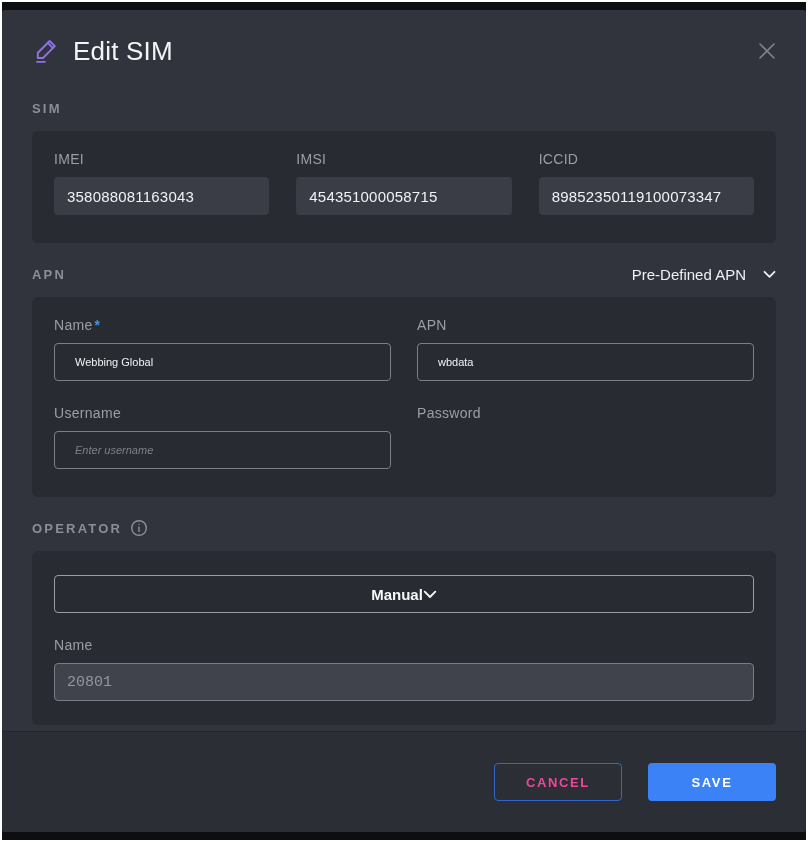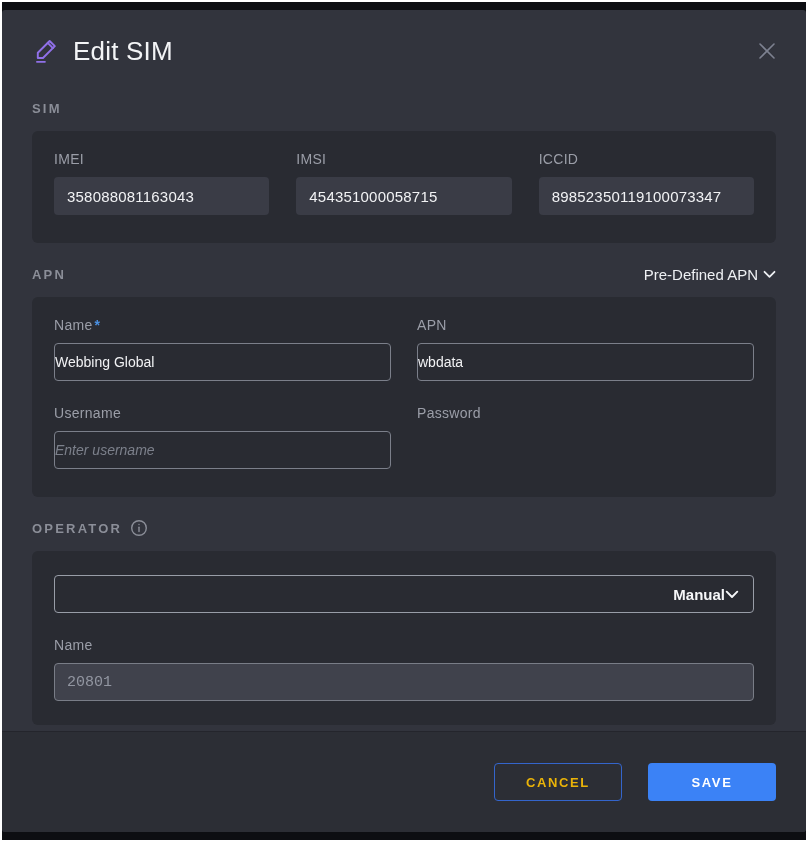--- a/index.html
+++ b/index.html
@@ -37,21 +37,21 @@
   .modal-body { padding:0 30px; }
   .section-head {
     display:flex; align-items:center; justify-content:space-between;
     margin-top:22px; margin-bottom:14px; height:18px;
   }
   .section-label {
     color:#8b8e98; font-size:13px; font-weight:700; letter-spacing:2.2px;
     display:flex; align-items:center; gap:8px;
   }
   .predefined-apn {
-    display:flex; align-items:center; gap:5px;
+    display:flex; align-items:center; gap:17px;
     color:#eef0f3; font-size:15px; font-weight:500;
     background:none; border:none; cursor:pointer;
     font-family:inherit;
   }
   .panel {
     background:#292b32; border-radius:6px;
     padding:20px 22px 28px 22px;
   }
   .field-label {
     display:block; color:#9b9ea8; font-size:14px; font-weight:500;
@@ -63,29 +63,29 @@
   .sim-box {
     height:38px; background:#3a3c46; border-radius:4px;
     display:flex; align-items:center; padding:8px 13px;
     color:#f1f2f4; font-size:15px; letter-spacing:.2px;
   }
   
   .apn-grid { display:grid; grid-template-columns:1fr 1fr; column-gap:26px; row-gap:24px; }
   .text-input {
     width:100%; height:38px;
     background:transparent; border:1px solid #7b7f8a; border-radius:4px;
-    color:#f1f2f4; font-size:14px; padding:0 0;
+    color:#f1f2f4; font-size:11px; padding:0 20px;
     font-family:inherit; outline:none;
   }
   .text-input::placeholder { color:#7c808b; font-style:italic; opacity:1; }
   
   .op-panel { padding:24px 22px 24px 22px; }
   .select-box {
     height:38px; border:1px solid #989da7; border-radius:4px;
-    display:flex; align-items:center; justify-content:flex-end;
+    display:flex; align-items:center; justify-content:center;
     padding:0 14px; cursor:pointer; margin-bottom:24px;
     color:#f6f7f9; font-size:15px; font-weight:600;
   }
   .disabled-input {
     width:100%; height:38px;
     background:#40424c; border:1px solid #797d87; border-radius:4px;
     color:#9296a1; font-size:15px; padding:0 12px;
     font-family:Liberation Mono, monospace; outline:none;
   }
   
@@ -95,21 +95,21 @@
     box-shadow:0 -1px 0 rgba(0,0,0,.28);
     display:flex; align-items:center; justify-content:flex-end;
     gap:26px; padding:0 30px;
   }
   .btn {
     width:128px; height:38px; border-radius:4px;
     font-size:13px; font-weight:700; letter-spacing:1.6px;
     font-family:inherit; cursor:pointer;
   }
   .btn-cancel {
-    background:transparent; border:1px solid #3465cc; color:#eab308;
+    background:transparent; border:1px solid #3465cc; color:#ec4899;
   }
   .btn-save {
     background:#3b82f6; border:none; color:#ffffff;
   }
   .icon { display:inline-flex; align-items:center; justify-content:center; }
 </style>
 </head>
 <body>
 
 <div class="frame">

